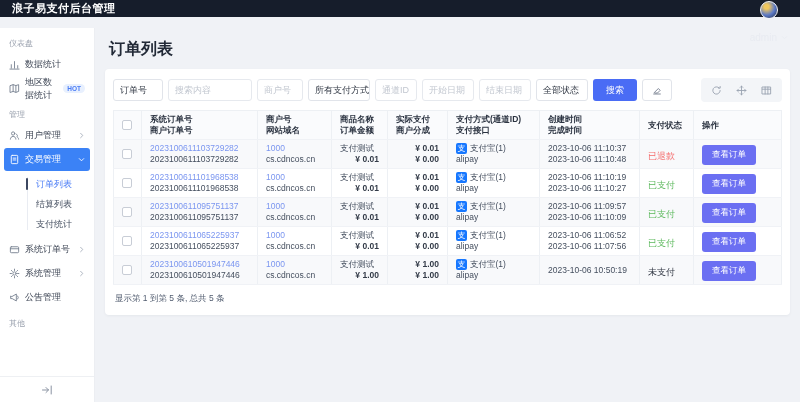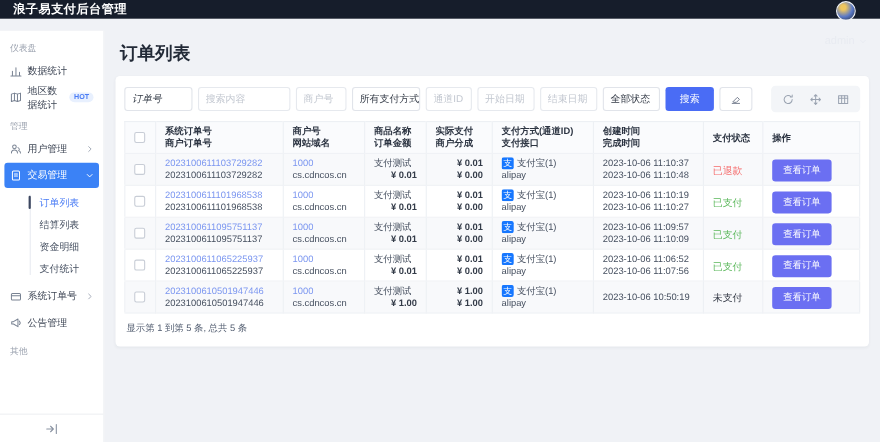--- a/index.html
+++ b/index.html
@@ -40,21 +40,21 @@
   .main { position:absolute; top:28px; left:95px; right:0; bottom:0; overflow:hidden; }
   .page-title { font-size:16px; font-weight:bold; color:#222a37; margin:11px 0 9px 14px; }
   .card { background:#fff; margin:0 10px 0 10px; border-radius:4px; box-shadow:0 1px 3px rgba(20,30,60,.05); padding:9px 8px 10px; }
 
   
   .filterbar { display:flex; align-items:center; gap:5px; margin-bottom:8px; }
   .fselect { height:22px; line-height:20px; border:1px solid #e1e4ea; border-radius:3px; font-size:9px;
              color:#333a46; padding:0 6px; background:#fff; cursor:pointer; white-space:nowrap; }
   .finput { height:22px; border:1px solid #e6e9ee; border-radius:3px; font-size:9px; color:#333a46; padding:0 6px; outline:none; }
   .finput::placeholder { color:#c2c7d0; }
-  .w-order { width:62px;font-style:italic; } .w-search { width:84px; } .w-merchant { width:46px; } .w-method { width:62px; }
+  .w-order { width:50px; } .w-search { width:84px; } .w-merchant { width:46px; } .w-method { width:62px; }
   .w-channel { width:42px; } .w-date { width:52px; } .w-status { width:52px; }
   .btn-search { height:22px; width:44px; background:#4a6cf5; color:#fff; border:none; border-radius:3px; font-size:9px; cursor:pointer; }
   .btn-reset { height:22px; width:30px; background:#fff; border:1px solid #e1e4ea; border-radius:3px; display:flex; align-items:center; justify-content:center; cursor:pointer; }
   .btn-reset svg { width:10px; height:10px; color:#6b7486; }
   .toolbar { margin-left:auto; height:24px; background:#f3f5f8; border-radius:4px; display:flex; align-items:center; gap:14px; padding:0 10px; }
   .toolbar svg { width:11px; height:11px; color:#9aa3b1; cursor:pointer; }
 
   
   table { width:100%; border-collapse:collapse; table-layout:fixed; border:1px solid #edf0f4; }
   th, td { border-right:1px solid #edf0f4; border-bottom:1px solid #f0f2f6; padding:3px 8px; text-align:left; vertical-align:middle; }
@@ -140,32 +140,43 @@
         </span>
       <span>交易管理</span>
       <svg class="chev" viewBox="0 0 8 8">
           <path d="M1.5 3l2.5 2.5L6.5 3"></path>
         </svg>
     </div>
 
     <div class="sub-list">
       <div class="sub-item active">订单列表</div>
       <div class="sub-item">结算列表</div>
-      <div class="sub-item">资金明细</div>
       <div class="sub-item">支付统计</div>
     </div>
 
     <div class="side-item">
       <span class="s-ic">
           <svg viewBox="0 0 12 12">
             <rect x="1.5" y="3" width="9" height="6.5" rx="1"></rect>
             <path d="M1.5 5.2h9"></path>
           </svg>
         </span>
       <span>系统订单号</span>
+      <svg class="chev" viewBox="0 0 8 8">
+          <path d="M3 1.5L5.5 4 3 6.5"></path>
+        </svg>
+    </div>
+    <div class="side-item">
+      <span class="s-ic">
+          <svg viewBox="0 0 12 12">
+            <circle cx="6" cy="6" r="1.8"></circle>
+            <path d="M6 1.2v1.5M6 9.3v1.5M1.2 6h1.5M9.3 6h1.5M2.6 2.6l1.1 1.1M8.3 8.3l1.1 1.1M9.4 2.6L8.3 3.7M3.7 8.3L2.6 9.4"></path>
+          </svg>
+        </span>
+      <span>系统管理</span>
       <svg class="chev" viewBox="0 0 8 8">
           <path d="M3 1.5L5.5 4 3 6.5"></path>
         </svg>
     </div>
     <div class="side-item">
       <span class="s-ic">
           <svg viewBox="0 0 12 12">
             <path d="M1.8 4.8v2.4h1.7L8 9.8V2.2L3.5 4.8zM9.5 4.3a2.6 2.6 0 0 1 0 3.4"></path>
           </svg>
         </span>

